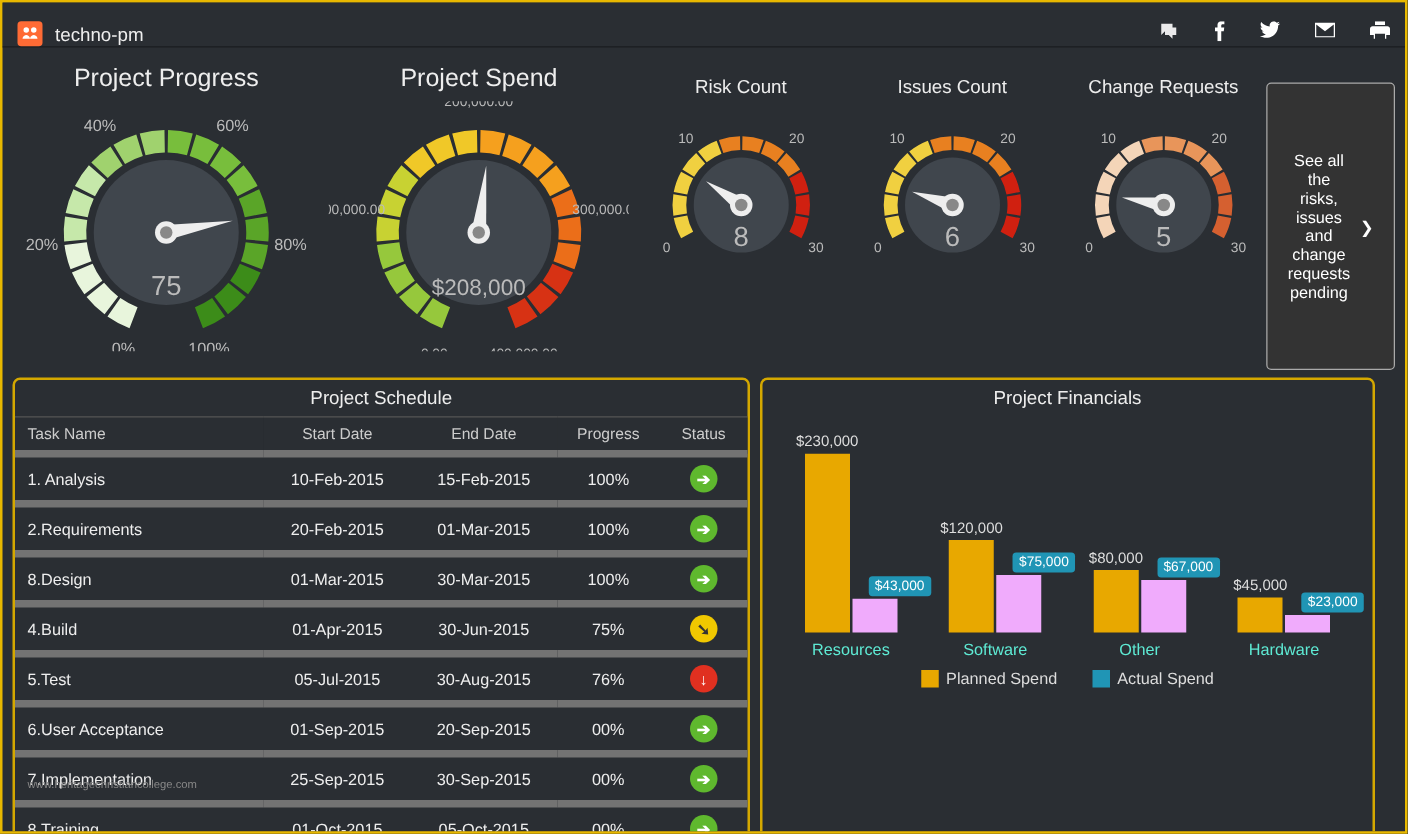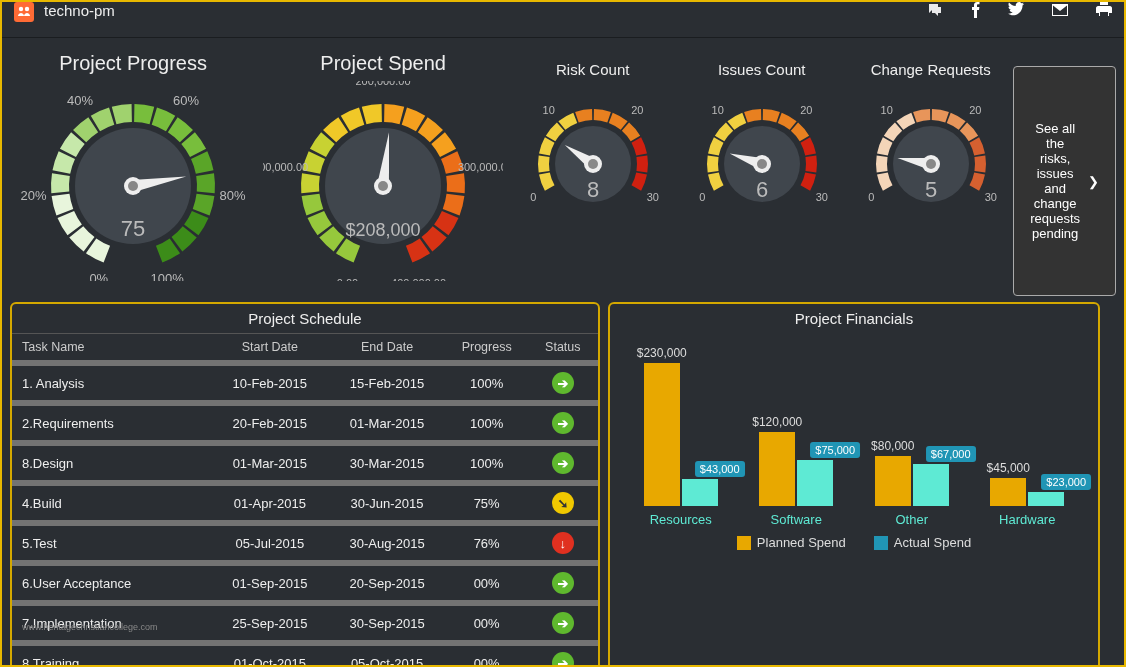--- a/index.html
+++ b/index.html
@@ -1,17 +1,17 @@
 <!DOCTYPE html>
 <html><head>
 <meta charset="utf-8">
 <style>
 * { margin: 0; padding: 0; box-sizing: border-box; }
 body { background: #2a2e33; font-family: 'Segoe UI', Arial, sans-serif; color: #fff; width: 1126px; height: 667px; border: 2px solid #e8b800; overflow: hidden; }
-.header { background: #2a2e33; height: 36px; display: flex; align-items: flex-start; padding: 0 12px; border-bottom: 1px solid #1a1d20; }
+.header { background: #2a2e33; height: 36px; display: flex; align-items: flex-end; padding: 0 12px; border-bottom: 1px solid #1a1d20; }
 .logo-icon { width: 20px; height: 20px; background: #ff6b35; border-radius: 3px; margin-right: 10px; display: flex; align-items: center; justify-content: center; }
 .header-title { font-size: 15px; color: #eee; }
 .header-icons { margin-left: auto; display: flex; gap: 28px; }
 .header-icons span { cursor: pointer; font-size: 15px; }
 
 .gauges-row { display: flex; padding: 8px 8px 0 8px; gap: 4px; }
 .gauge-large { width: 265px; height: 250px; text-align: center; padding-top: 6px; }
 .gauge-title { font-size: 20px; color: #eee; margin-bottom: 6px; }
 .gauge-small-wrap { flex: 1; display: flex; flex-direction: row; }
 .small-gauges { display: flex; gap: 4px; justify-content: space-around; }
@@ -36,21 +36,21 @@
 .status-green { background: #5fb82e; }
 .status-yellow { background: #f0c800; color: #333; }
 .status-red { background: #e03020; }
 
 .chart-area { padding: 14px 18px 6px 18px; height: 250px; position: relative; }
 .bars-wrap { display: flex; align-items: flex-end; height: 180px; gap: 26px; padding: 0 8px; }
 .bar-group { flex: 1; display: flex; flex-direction: column; align-items: center; }
 .bar-pair { display: flex; align-items: flex-end; gap: 2px; height: 160px; }
 .bar { width: 36px; position: relative; }
 .bar-planned { background: #e8a800; }
-.bar-actual { background: #5eead4; margin-top: 20px; }
+.bar-actual { background: #f0abfc; margin-top: 20px; }
 .bar-label { position: absolute; bottom: 100%; left: 50%; transform: translateX(-50%); font-size: 12px; white-space: nowrap; color: #ddd; margin-bottom: 3px; }
 .bar-actual .bar-label { bottom: auto; top: -2px; transform: translate(-10%, -100%); background: #2095b5; padding: 2px 5px; border-radius: 3px; font-size: 11px; color: #fff; }
 .bar-cat { margin-top: 6px; font-size: 13px; color: #5eead4; }
 .legend { display: flex; justify-content: center; gap: 28px; margin-top: 8px; }
 .legend-item { display: flex; align-items: center; gap: 6px; font-size: 13px; color: #ddd; }
 .legend-sw { width: 14px; height: 14px; }
 .watermark { position: absolute; left: 22px; bottom: 35px; font-size: 9px; color: #888; }
 
 svg text { fill: #bbb; font-family: inherit; }
 </style>

